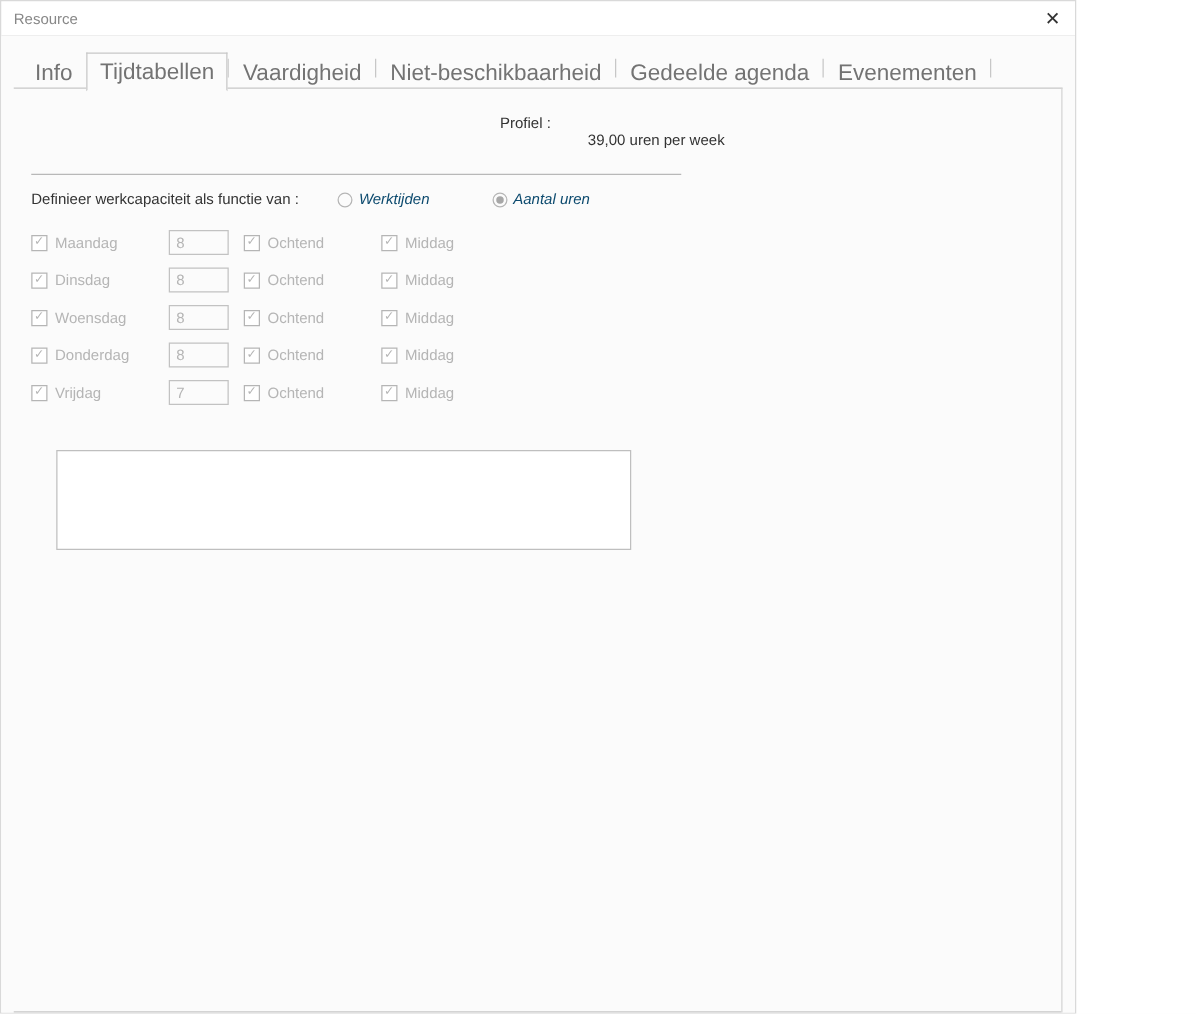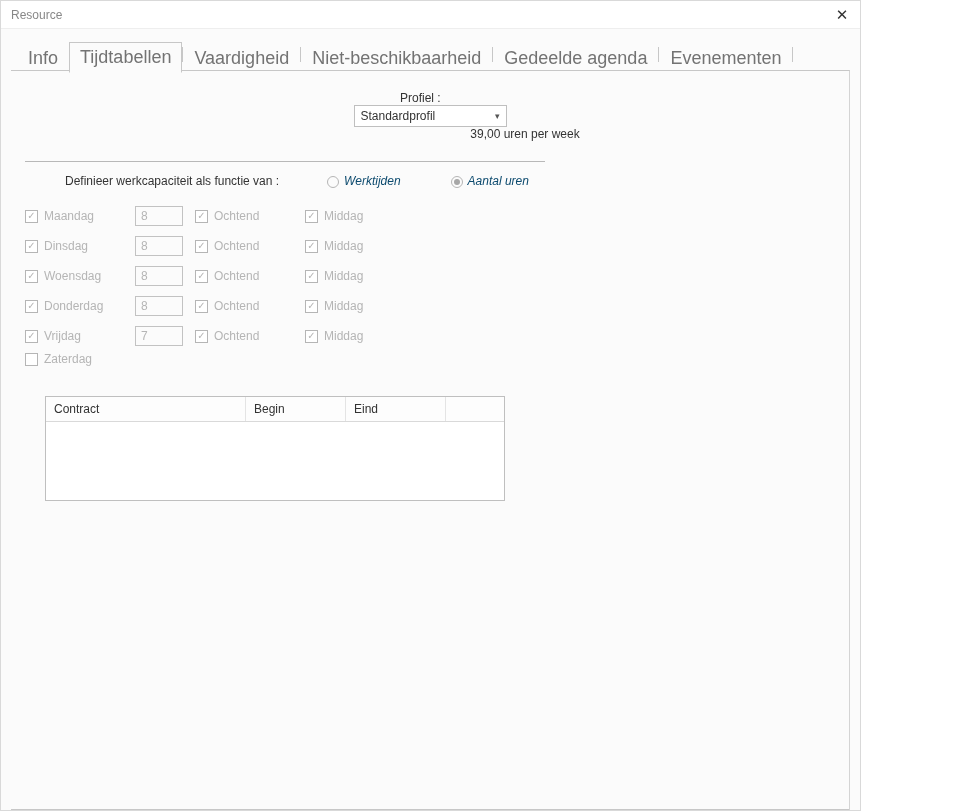--- a/index.html
+++ b/index.html
@@ -127,23 +127,22 @@
     color: #333;
   }
   .section-divider {
     border-bottom: 1px solid #b8b8b8;
     width: 520px;
     margin: 0 0 12px 0;
   }
   .capacity-row {
     display: flex;
     align-items: center;
-    gap: 28px;
+    gap: 11px;
     margin-bottom: 18px;
-    margin-left: 40px;
   }
   .radio-group {
     display: flex;
     align-items: center;
     gap: 50px;
     margin-left: 20px;
   }
   .radio {
     display: flex;
     align-items: flex-end;
@@ -281,24 +280,20 @@
       <div class="tab"><span>Gedeelde agenda</span></div>
       <div class="tab-sep"></div>
       <div class="tab"><span>Evenementen</span></div>
       <div class="tab-sep"></div>
     </div>
 
     <div class="tab-panel">
 
       <div class="row">
         <span class="label-profiel">Profiel :</span>
-        <div class="combo">
-          <span>Standardprofil</span>
-          <span class="arrow">▾</span>
-        </div>
         <span class="hours-label">39,00 uren per week</span>
       </div>
 
       <div class="section-divider"></div>
 
       <div class="capacity-row disabled-block">
         <span style="color:#333">Definieer werkcapaciteit als functie van :</span>
         <div class="radio-group">
           <div class="radio">
             <span class="circ"></span>
@@ -388,32 +383,22 @@
             <span class="box">✓</span>
             <span>Ochtend</span>
           </div>
         <div class="chk">
             <span class="box">✓</span>
             <span>Middag</span>
           </div>
       </div>
 
       <div class="weekend disabled-block">
-        <div class="chk">
-            <span class="box"></span>
-            <span>Zaterdag</span>
-          </div>
       </div>
 
       <div class="table-container" style="margin-left:20px;">
-        <div class="table-header">
-          <div class="th" style="width:200px">Contract</div>
-          <div class="th" style="width:100px">Begin</div>
-          <div class="th" style="width:100px">Eind</div>
-          <div class="th" style="flex:1"></div>
-        </div>
         <div class="table-body"></div>
       </div>
 
     </div>
   </div>
 
 </div>
 
 </body></html>

